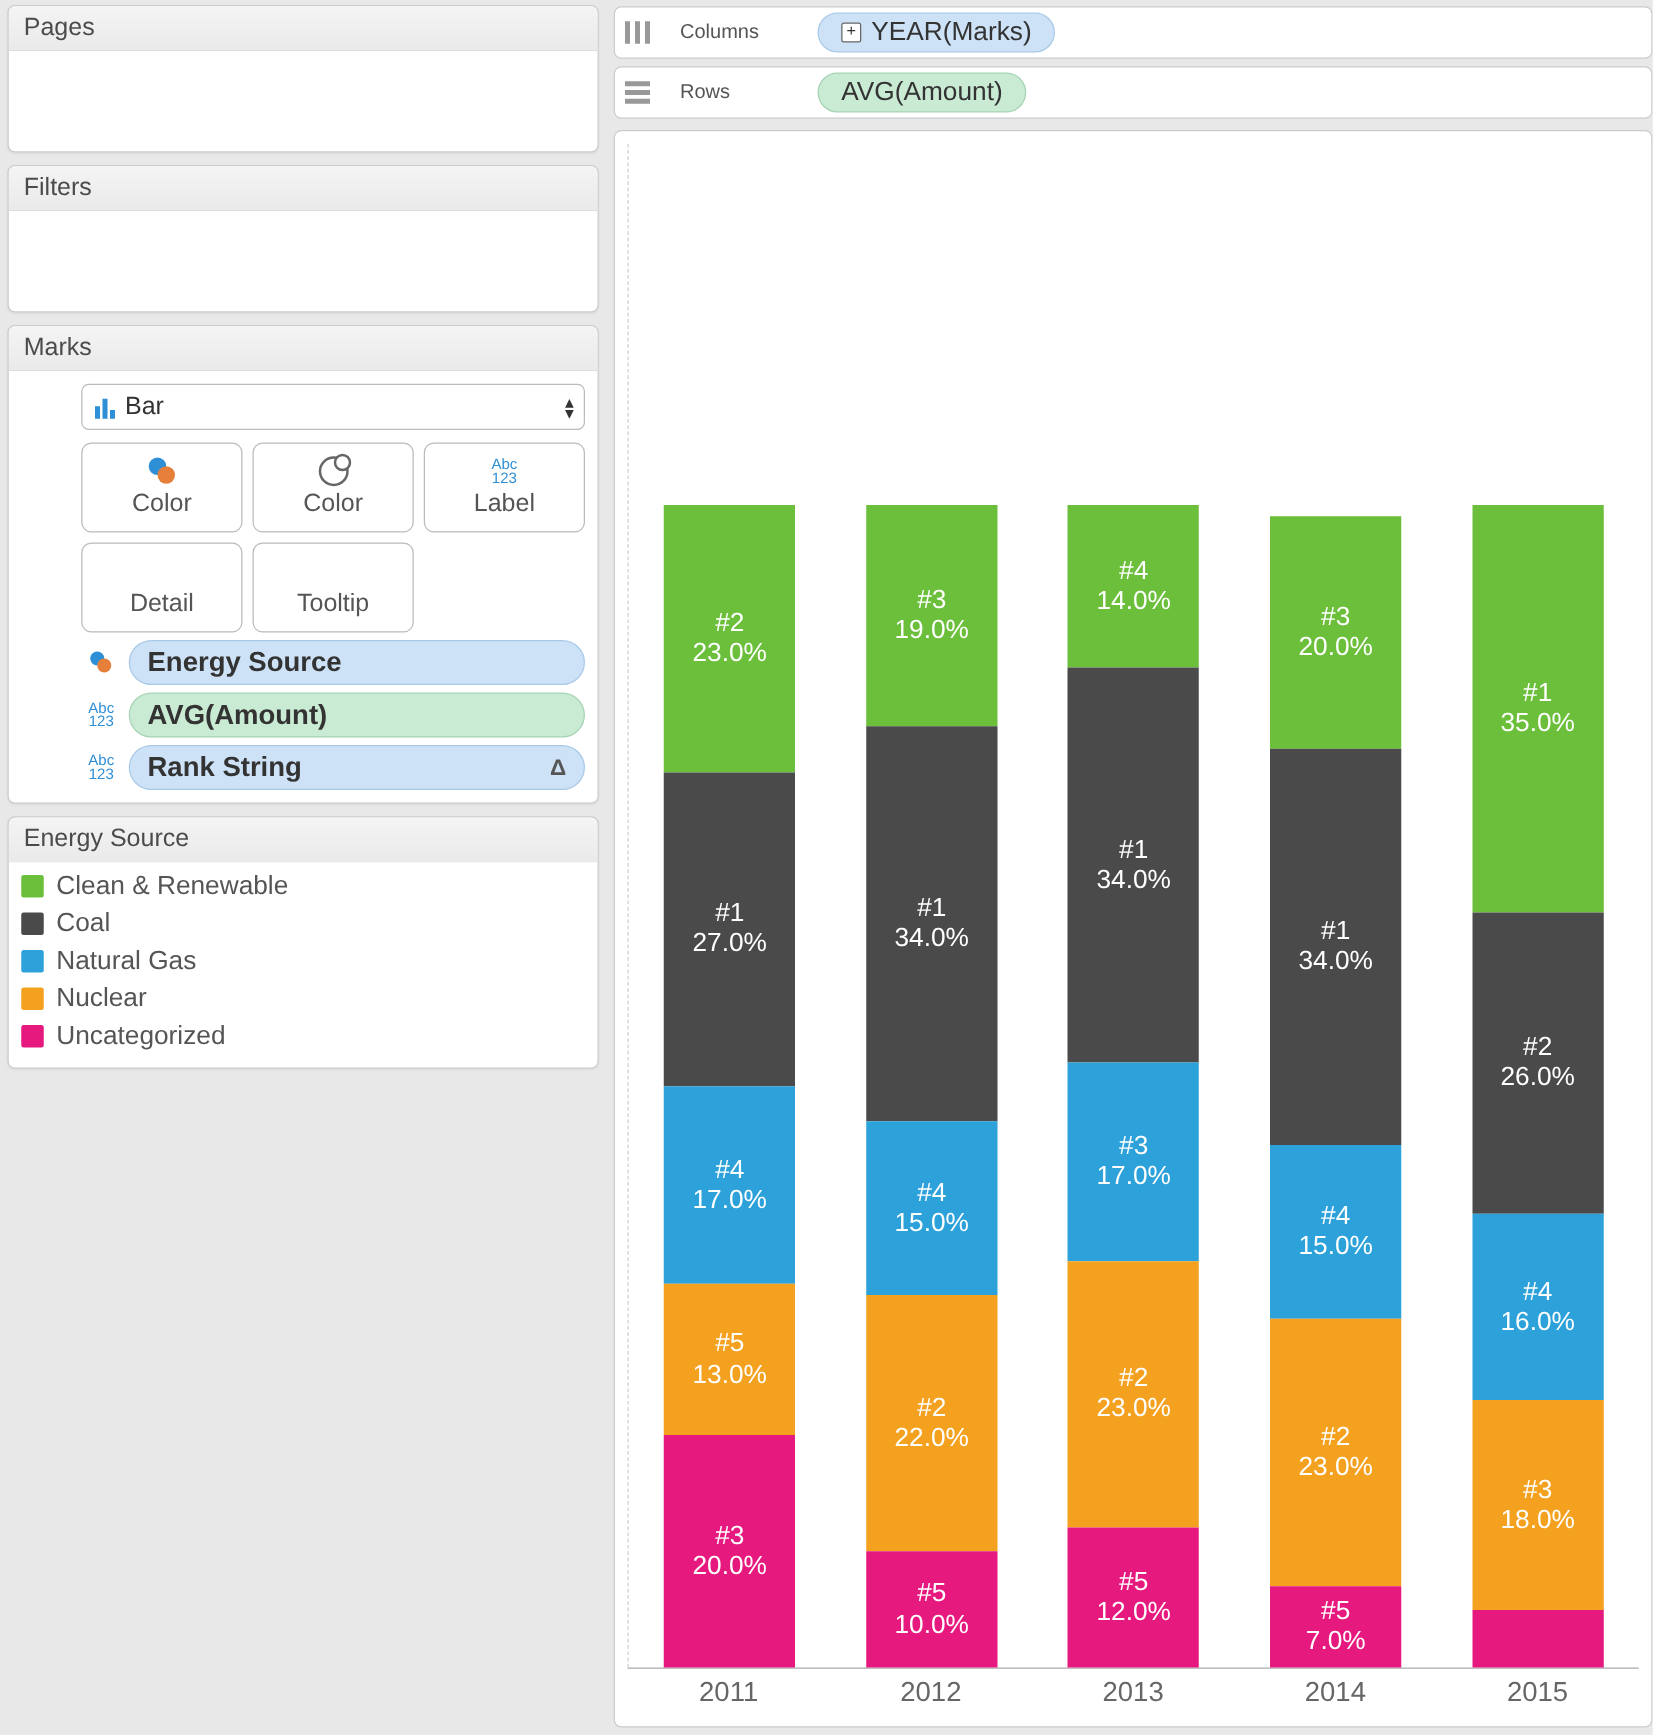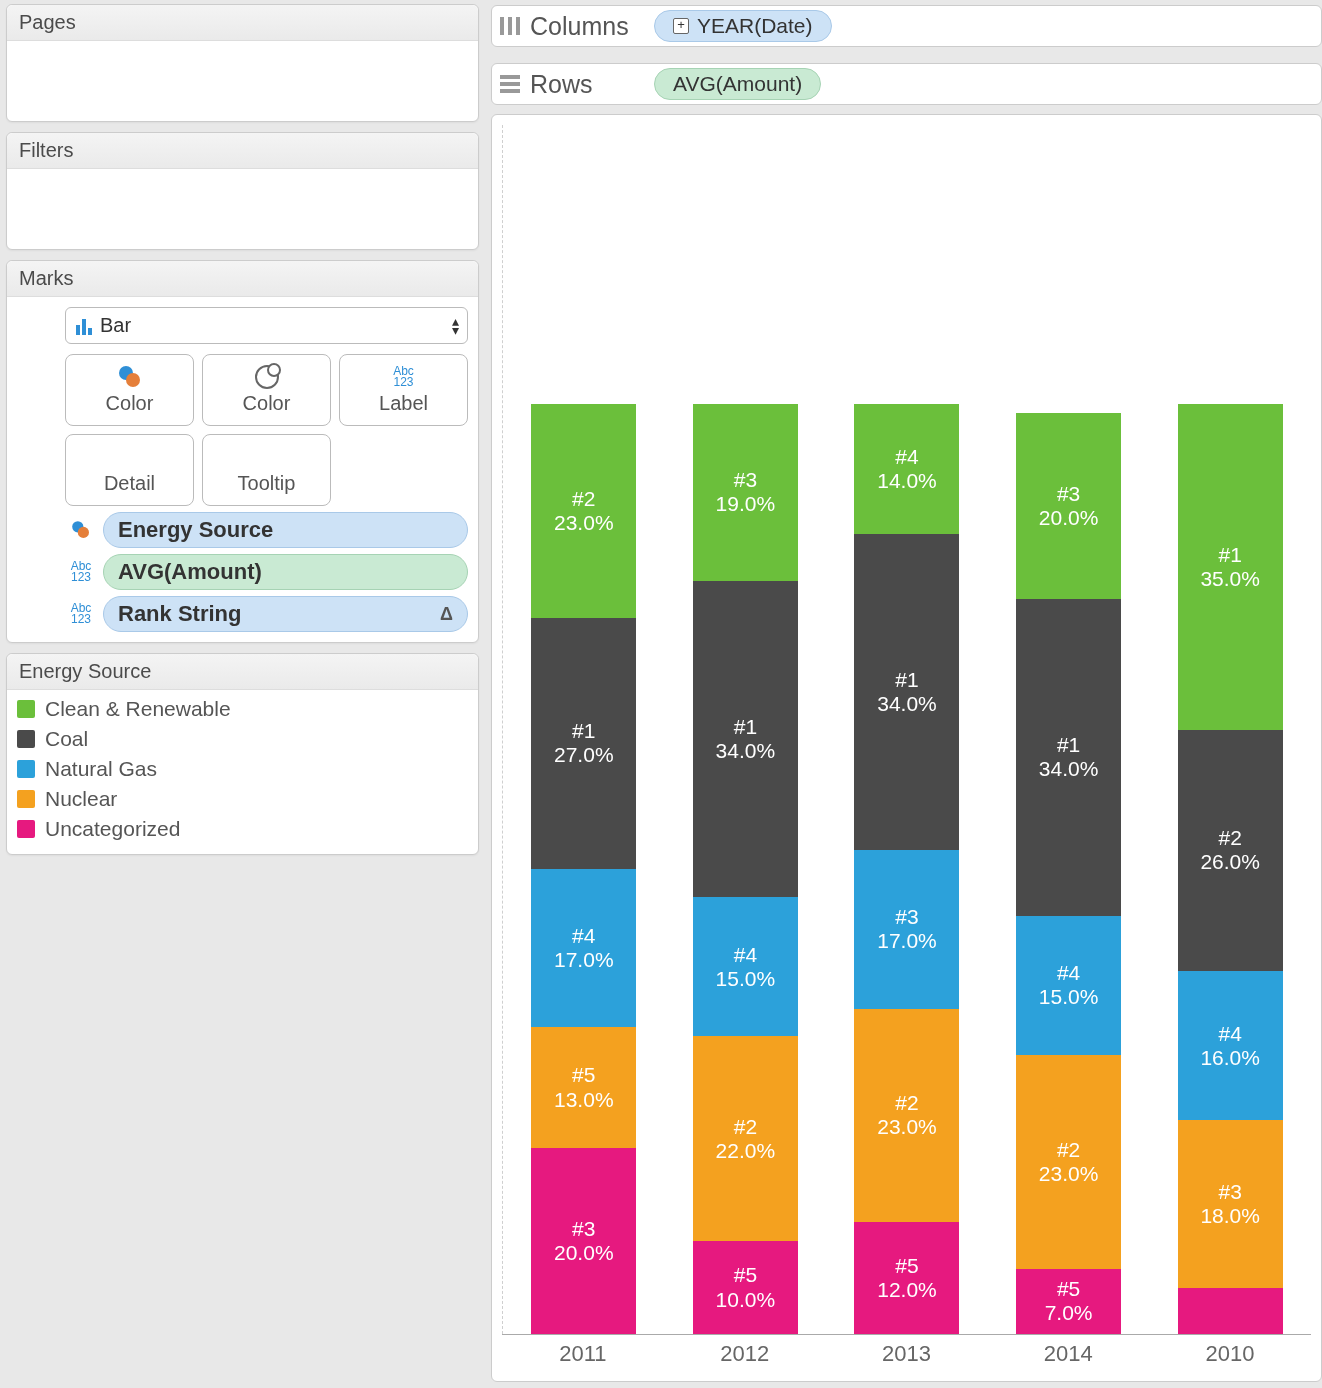--- a/index.html
+++ b/index.html
@@ -116,22 +116,22 @@
   .shelf-row {
     display:flex;
     align-items:center;
     background:#fff;
     border:1px solid #ccc;
     border-radius:6px;
     margin:3px 0 3px 6px;
     padding:4px 8px;
     gap:14px;
   }
-  .shelf-row.alt { margin-top:16px;}
-  .shelf-label { display:flex; align-items:center; gap:10px; width:140px; color:#555; font-size:25px;}
+  .shelf-row.alt { margin-top:6px;}
+  .shelf-label { display:flex; align-items:center; gap:24px; width:140px; color:#555; font-size:16px;}
   .shelf-icon { width:20px; height:18px; display:inline-block; }
   .cols-icon{
     background:
      linear-gradient(#999,#999) 0 0/4px 100% no-repeat,
      linear-gradient(#999,#999) 8px 0/4px 100% no-repeat,
      linear-gradient(#999,#999) 16px 0/4px 100% no-repeat;
   }
   .rows-icon{
     background:
      linear-gradient(#999,#999) 0 0/100% 4px no-repeat,
@@ -334,21 +334,21 @@
 
   <div class="rightpane">
     <div class="shelves">
       <div class="shelf-row">
         <span class="shelf-label">
           <span class="shelf-icon cols-icon"></span>
           <span>Columns</span>
         </span>
         <span class="shelf-pill blue">
           <span class="plus-box">+</span>
-          <span>YEAR(Date)</span>
+          <span>YEAR(Marks)</span>
         </span>
       </div>
       <div class="shelf-row alt">
         <span class="shelf-label">
           <span class="shelf-icon rows-icon"></span>
           <span>Rows</span>
         </span>
         <span class="shelf-pill green">
           <span>AVG(Amount)</span>
         </span>
@@ -466,17 +466,17 @@
               <div class="seg" style="background: rgb(230, 25, 127); height: 46.5px;"></div>
             </div>
           </div>
       </div>
       <div class="axis-line"></div>
       <div class="x-axis" id="x-axis">
           <div class="x-tick">2011</div>
           <div class="x-tick">2012</div>
           <div class="x-tick">2013</div>
           <div class="x-tick">2014</div>
-          <div class="x-tick">2010</div>
+          <div class="x-tick">2015</div>
         </div>
     </div>
   </div>
 </div>
 
 </body></html>

